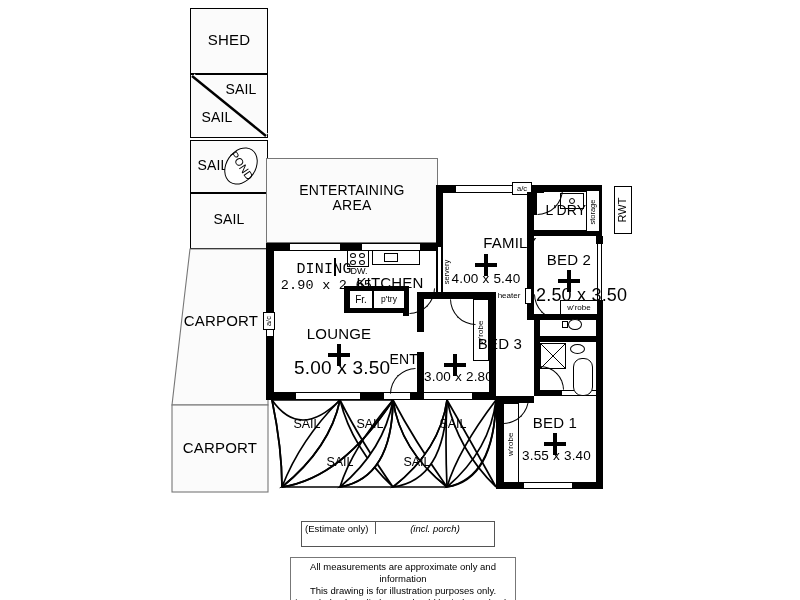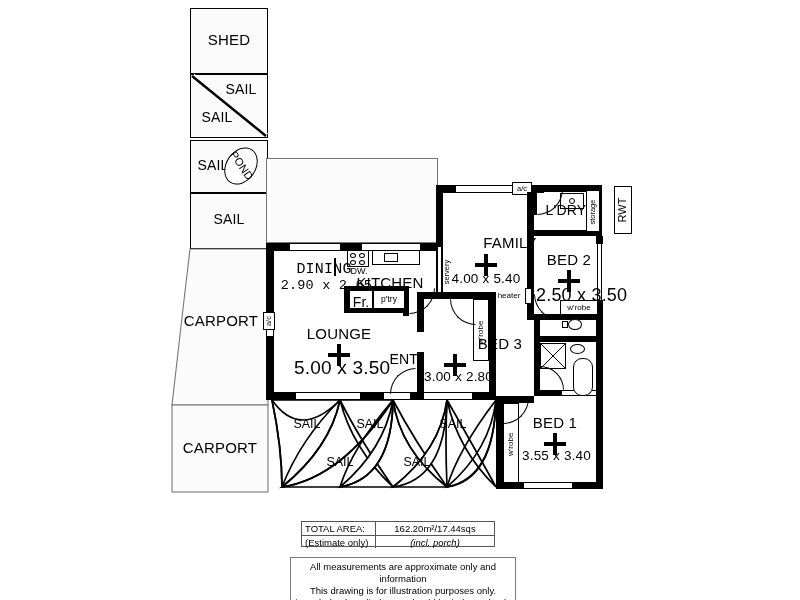--- a/index.html
+++ b/index.html
@@ -76,20 +76,24 @@
   <div class="lbl rm" style="left:190px;top:212px;width:78px;font-size:14px;">SAIL</div>
 
   <svg width="800" height="600" style="pointer-events:none;">
     <polygon points="190,249 268,249 268,405 172,405 184,300" fill="#fbfbfb" stroke="#777" stroke-width="1.1"></polygon>
     <rect x="172" y="405" width="96" height="87" fill="#fbfbfb" stroke="#777" stroke-width="1.1"></rect>
   </svg>
   <div class="lbl rm" style="left:175px;top:313px;width:92px;">CARPORT</div>
   <div class="lbl rm" style="left:172px;top:440px;width:96px;">CARPORT</div>
 
   <div class="outl" style="left:266px;top:158px;width:172px;height:85px;border-color:#777;"></div>
+  <div class="lbl rm" style="left:266px;top:183px;width:172px;font-size:14px;">
+    <span>ENTERTAINING</span><br>
+    <span>AREA</span>
+  </div>
 
   <div class="wall" style="left:266px;top:243px;width:8px;height:157px;"></div>
   <div class="opening v" style="left:266px;top:316px;width:8px;height:20px;"></div>
   <div class="fx" style="left:263px;top:312px;width:12px;height:18px;"></div>
   <div class="lbl tiny vtext" style="left:255px;top:317px;width:28px;transform:rotate(-90deg);">a/c</div>
 
   <div class="wall" style="left:266px;top:243px;width:24px;height:8px;"></div>
   <div class="opening h" style="left:290px;top:243px;width:50px;height:8px;"></div>
   <div class="wall" style="left:340px;top:243px;width:22px;height:8px;"></div>
   <div class="opening h" style="left:362px;top:243px;width:58px;height:8px;"></div>
@@ -184,21 +188,21 @@
   <div class="swing" style="left:450px;top:299px;width:26px;height:26px;
               border-top-color:transparent;border-right-color:transparent;border-radius:0 0 0 100%;"></div>
   <div class="swing" style="left:390px;top:368px;width:26px;height:26px;
               border-bottom-color:transparent;border-right-color:transparent;border-radius:100% 0 0 0;"></div>
 
   <div class="wall" style="left:403px;top:288px;width:6px;height:28px;"></div>
   <div class="wall" style="left:344px;top:286px;width:65px;height:5px;"></div>
   <div class="wall" style="left:344px;top:308px;width:65px;height:5px;"></div>
   <div class="wall" style="left:344px;top:286px;width:5px;height:27px;"></div>
   <div class="fx" style="left:349px;top:290px;width:24px;height:19px;"></div>
-  <div class="lbl tiny" style="left:349px;top:295px;width:24px;font-size:14px;">Fr.</div>
+  <div class="lbl tiny" style="left:349px;top:295px;width:24px;font-size:10px;">Fr.</div>
   <div class="fx" style="left:373px;top:290px;width:32px;height:19px;"></div>
   <div class="lbl tiny" style="left:373px;top:295px;width:32px;font-size:8.5px;">p'try</div>
   <div class="swing" style="left:409px;top:288px;width:26px;height:26px;
               border-top-color:transparent;border-left-color:transparent;border-radius:0 0 100% 0;"></div>
   <div class="fx" style="left:347px;top:250px;width:22px;height:17px;"></div>
   <div class="fx fxr" style="left:350px;top:253px;width:6px;height:5px;"></div>
   <div class="fx fxr" style="left:359px;top:253px;width:6px;height:5px;"></div>
   <div class="fx fxr" style="left:350px;top:260px;width:6px;height:5px;"></div>
   <div class="fx fxr" style="left:359px;top:260px;width:6px;height:5px;"></div>
   <div class="fx" style="left:372px;top:250px;width:48px;height:15px;"></div>
@@ -272,24 +276,20 @@
       <path d="M393,487 L447,487"></path>
     </g>
   </svg>
   <div class="lbl sailtxt" style="left:282px;top:418px;width:50px;">SAIL</div>
   <div class="lbl sailtxt" style="left:345px;top:418px;width:50px;">SAIL</div>
   <div class="lbl sailtxt" style="left:428px;top:418px;width:50px;">SAIL</div>
   <div class="lbl sailtxt" style="left:315px;top:456px;width:50px;">SAIL</div>
   <div class="lbl sailtxt" style="left:392px;top:456px;width:50px;">SAIL</div>
 
   <div class="tbl" style="left:301px;top:521px;width:194px;height:26px;">
-    <div class="r" style="height:13px;border-bottom:1px solid #555;">
-      <div class="c" style="width:74px;border-right:1px solid #555;">TOTAL AREA:</div>
-      <div class="c" style="flex:1;text-align:center;">162.20m²/17.44sqs</div>
-    </div>
     <div class="r" style="height:12px;">
       <div class="c" style="width:74px;border-right:1px solid #555;">(Estimate only)</div>
       <div class="c" style="flex:1;text-align:center;font-style:italic;">(incl. porch)</div>
     </div>
   </div>
 
   <div class="disc" style="left:290px;top:557px;width:226px;">
     <div>All measurements are approximate only and information</div>
     <div>This drawing is for illustration purposes only.</div>
     <div>intended to be relied upon should be independently verified.</div>

